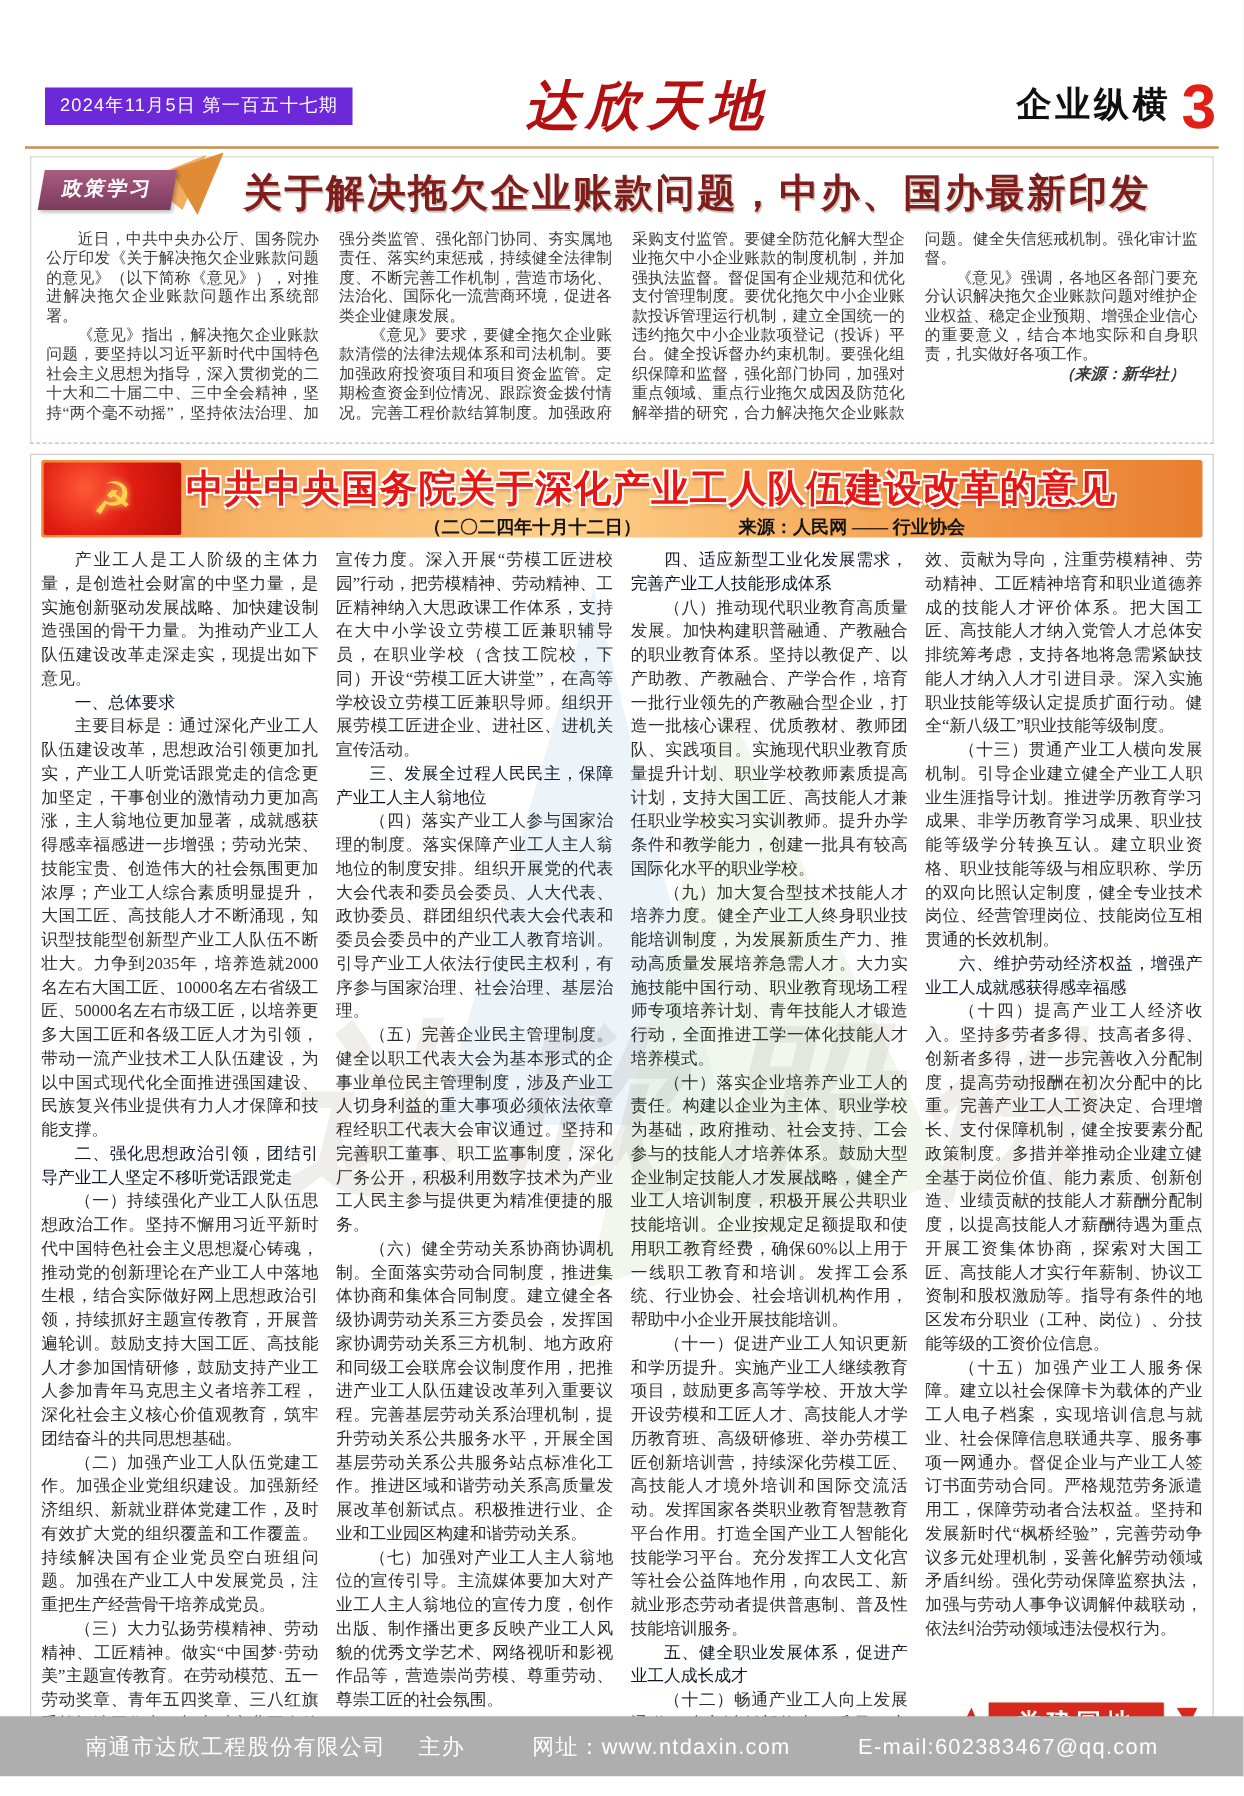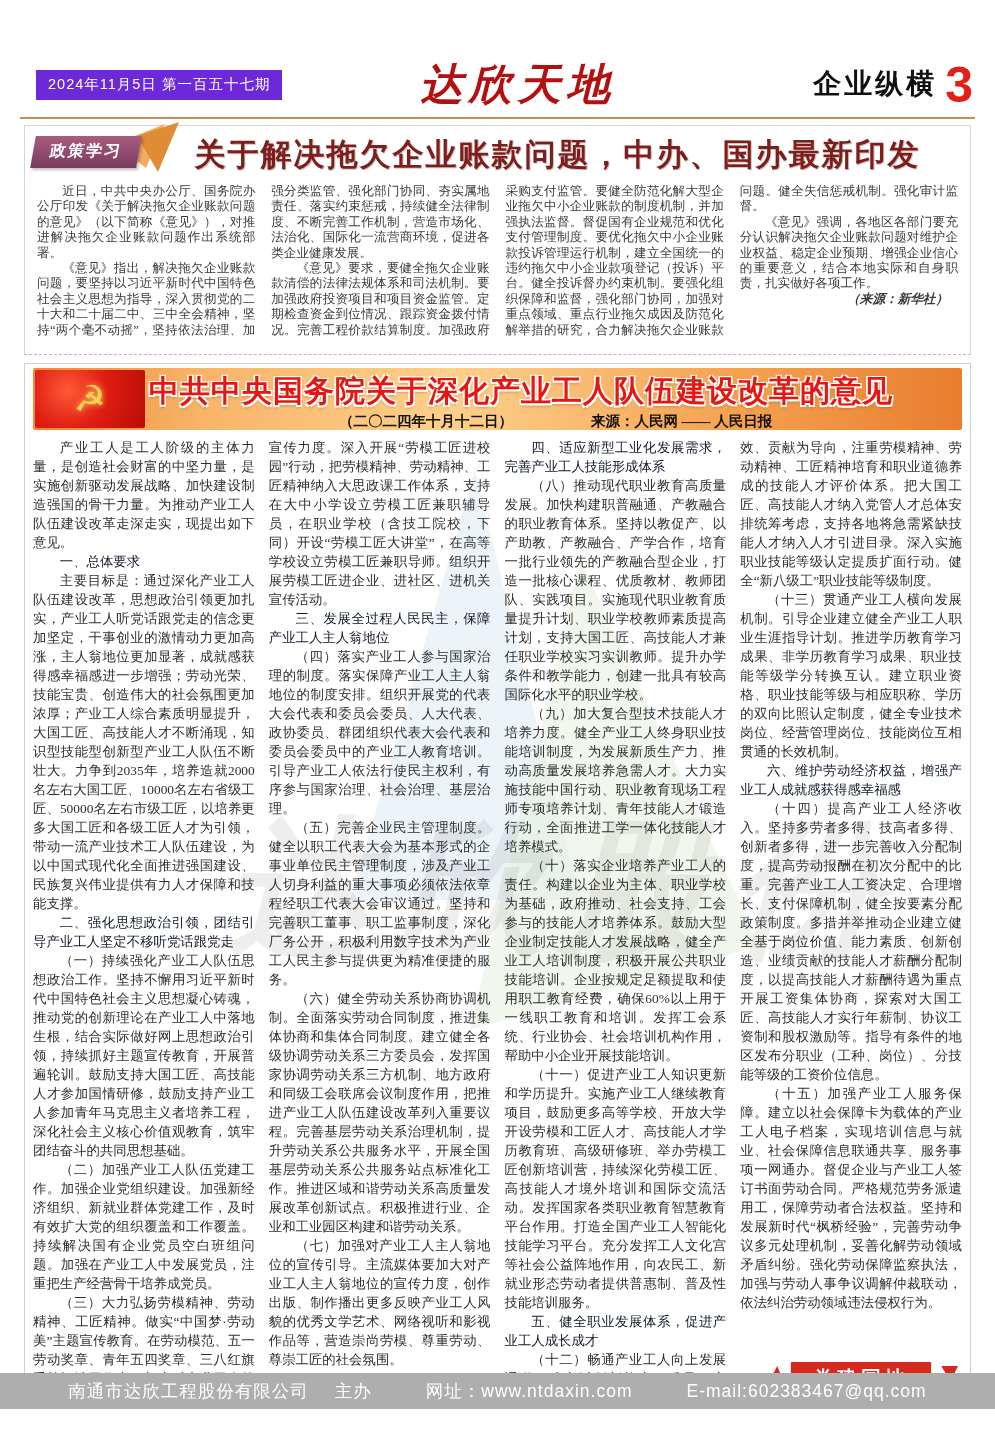--- a/index.html
+++ b/index.html
@@ -68,21 +68,21 @@
   .sec-heading { color:#0f172a; font-weight:normal; text-indent:2em; }
 
   .badge-wrap { position:absolute; right:12px; bottom:10px; display:flex; align-items:center; z-index:3; }
   .chev { width:24px; height:26px; background:#d6281c; }
   .chev.l { clip-path:polygon(0 100%,55% 0,100% 100%,78% 100%,55% 40%,24% 100%); margin-right:3px; }
   .chev.r { clip-path:polygon(0 0,100% 0,48% 100%,26% 42%,58% 42%,30% 0); margin-left:3px; }
   .badge { background:#d6281c; color:#fff; font-size:20px; font-weight:bold; letter-spacing:4px;
            padding:3px 22px 4px 22px; box-shadow:0 1px 2px rgba(0,0,0,.3); }
 
   
-  .footer { position:absolute; left:0; top:1373px; width:995px; height:36px; background:#aeaeae;
+  .footer { position:absolute; left:0; top:1373px; width:995px; height:48px; background:#aeaeae;
             color:#fff; display:flex; align-items:center; justify-content:center; gap:54px;
             font-size:17.5px; letter-spacing:1px; z-index:2; font-family:"Liberation Sans",sans-serif; }
   .footer .grp { display:flex; gap:26px; }
 </style>
 </head>
 <body>
 
 <div class="page">
 
   <div class="wm wm-tri1"></div>
@@ -116,21 +116,21 @@
   </section>
 
   <section class="main-article">
     <div class="banner">
       <div class="flag">
         <span class="emblem">☭</span>
       </div>
       <h2 class="main-headline">中共中央国务院关于深化产业工人队伍建设改革的意见</h2>
       <div class="banner-sub">
         <span>（二〇二四年十月十二日）</span>
-        <span>来源：人民网 —— 人民日报</span>
+        <span>来源：人民网 —— 行业协会</span>
       </div>
     </div>
     <div class="main-body">
         <p class="para">产业工人是工人阶级的主体力量，是创造社会财富的中坚力量，是实施创新驱动发展战略、加快建设制造强国的骨干力量。为推动产业工人队伍建设改革走深走实，现提出如下意见。</p>
         <p class="sec-heading">一、总体要求</p>
         <p class="para">主要目标是：通过深化产业工人队伍建设改革，思想政治引领更加扎实，产业工人听党话跟党走的信念更加坚定，干事创业的激情动力更加高涨，主人翁地位更加显著，成就感获得感幸福感进一步增强；劳动光荣、技能宝贵、创造伟大的社会氛围更加浓厚；产业工人综合素质明显提升，大国工匠、高技能人才不断涌现，知识型技能型创新型产业工人队伍不断壮大。力争到2035年，培养造就2000名左右大国工匠、10000名左右省级工匠、50000名左右市级工匠，以培养更多大国工匠和各级工匠人才为引领，带动一流产业技术工人队伍建设，为以中国式现代化全面推进强国建设、民族复兴伟业提供有力人才保障和技能支撑。</p>
         <p class="sec-heading">二、强化思想政治引领，团结引导产业工人坚定不移听党话跟党走</p>
         <p class="para">（一）持续强化产业工人队伍思想政治工作。坚持不懈用习近平新时代中国特色社会主义思想凝心铸魂，推动党的创新理论在产业工人中落地生根，结合实际做好网上思想政治引领，持续抓好主题宣传教育，开展普遍轮训。鼓励支持大国工匠、高技能人才参加国情研修，鼓励支持产业工人参加青年马克思主义者培养工程，深化社会主义核心价值观教育，筑牢团结奋斗的共同思想基础。</p>
         <p class="para">（二）加强产业工人队伍党建工作。加强企业党组织建设。加强新经济组织、新就业群体党建工作，及时有效扩大党的组织覆盖和工作覆盖。持续解决国有企业党员空白班组问题。加强在产业工人中发展党员，注重把生产经营骨干培养成党员。</p>
         <p class="para">（三）大力弘扬劳模精神、劳动精神、工匠精神。做实“中国梦·劳动美”主题宣传教育。在劳动模范、五一劳动奖章、青年五四奖章、三八红旗手等评选工作中，加大对产业工人的宣传力度。深入开展“劳模工匠进校园”行动，把劳模精神、劳动精神、工匠精神纳入大思政课工作体系，支持在大中小学设立劳模工匠兼职辅导员，在职业学校（含技工院校，下同）开设“劳模工匠大讲堂”，在高等学校设立劳模工匠兼职导师。组织开展劳模工匠进企业、进社区、进机关宣传活动。</p>

